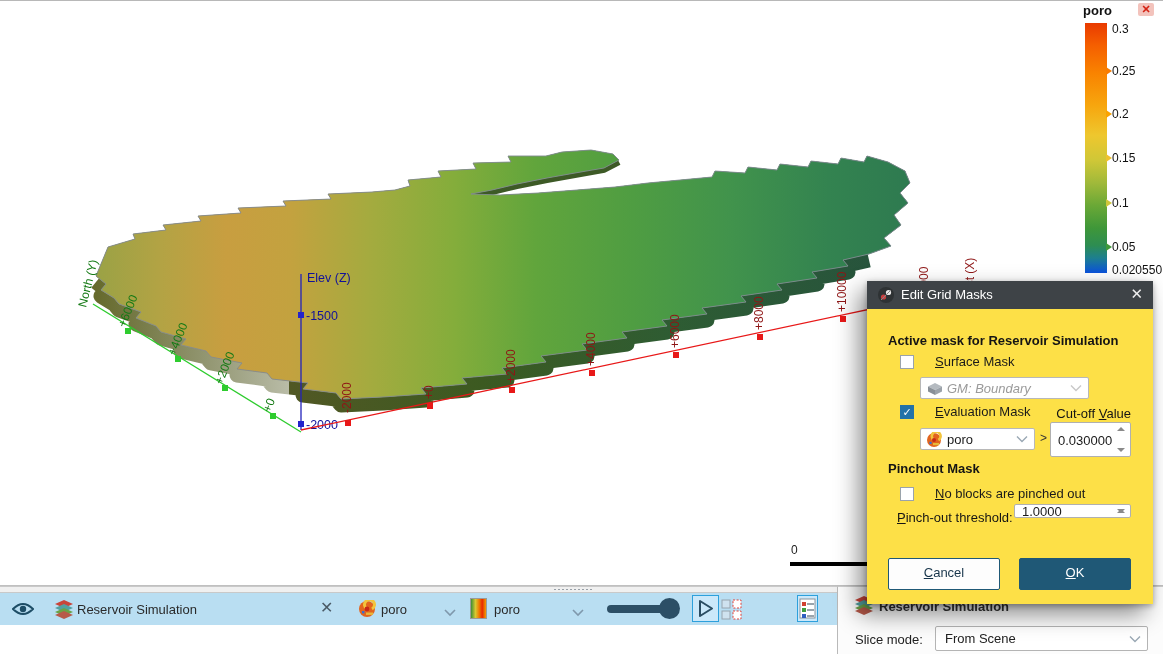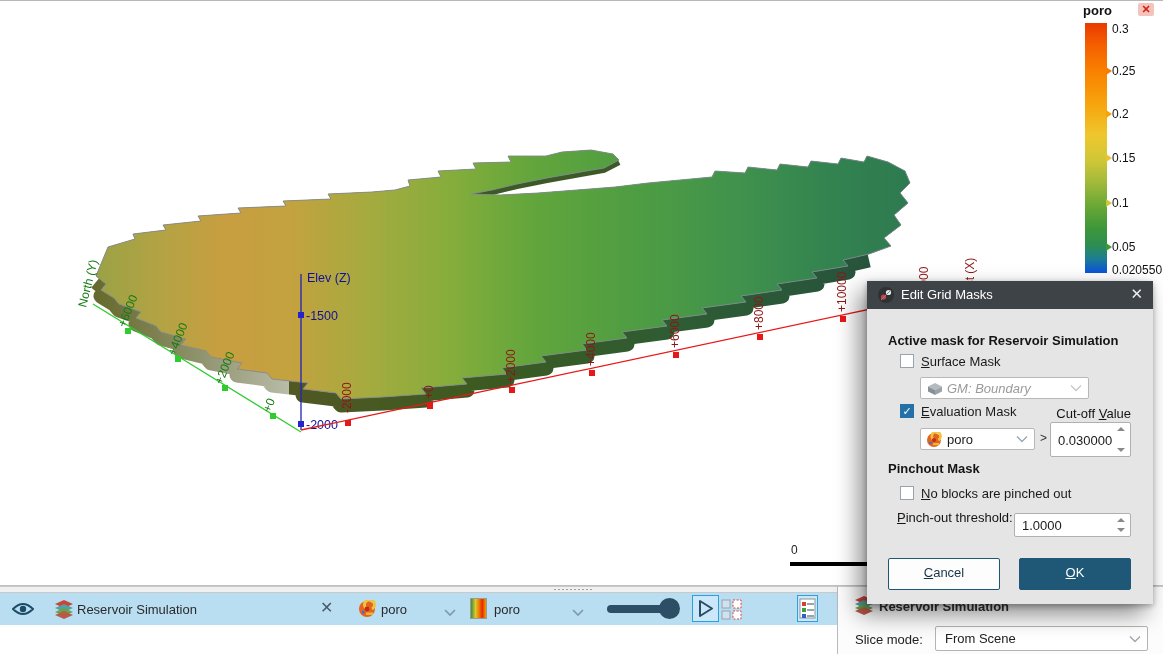--- a/index.html
+++ b/index.html
@@ -60,44 +60,44 @@
   
   .dd-chev { position:absolute; right:6px; top:50%; transform:translateY(-50%); }
   .spin { background:#fff; border:1px solid #b0b0b0; border-radius:2px; position:absolute; }
   .spin .val { position:absolute; left:7px; top:50%; transform:translateY(-50%); color:#1a1a1a; }
   .spin .arr { position:absolute; right:5px; width:8px; height:4px; }
   .arr.up { top:4px; border-left:4px solid transparent; border-right:4px solid transparent; border-bottom:4px solid #8a8a8a; width:0; }
   .arr.dn { bottom:4px; border-left:4px solid transparent; border-right:4px solid transparent; border-top:4px solid #8a8a8a; width:0; }
 
   
   .dialog { position:absolute; left:867px; top:281px; width:286px; height:323px; z-index:30;
-    background:#e5e5e5; box-shadow:-8px 10px 22px rgba(0,0,0,.45), 0 2px 6px rgba(0,0,0,.3); }
+    background:#fde047; box-shadow:-8px 10px 22px rgba(0,0,0,.45), 0 2px 6px rgba(0,0,0,.3); }
   .dlg-title { position:relative; height:28px; background:#3e4347; color:#fff; }
   .dlg-title .t { position:absolute; left:34px; top:6px; font-size:13px; }
   .dlg-icon { position:absolute; left:10px; top:5px; }
   .dlg-close { position:absolute; right:10px; top:4px; font-size:15px; color:#eee; cursor:pointer; }
   .dlg-body { position:relative; height:295px; }
   .sec { position:absolute; font-weight:bold; color:#141414; }
   .sec1 { left:21px; top:24px; } .sec2 { left:21px; top:152px; }
-  .cbrow { position:absolute; display:flex; align-items:flex-start; gap:7px; }
+  .cbrow { position:absolute; display:flex; align-items:flex-end; gap:21px; }
   .cb { width:14px; height:14px; border:1px solid #9aa3ab; background:#fff; display:inline-block; }
   .cb.checked { background:#2272a8; border-color:#2272a8; color:#fff; font-size:11px; line-height:13px; text-align:center; }
   .row-surface { left:33px; top:45px; } .row-eval { left:33px; top:95px; } .row-noblocks { left:33px; top:177px; }
   .lbl-cutoff { position:absolute; right:22px; top:97px; color:#141414; }
   .dd { position:absolute; background:#fff; border:1px solid #b8b8b8; border-radius:2px; }
   .dd-gm { left:53px; top:68px; width:169px; height:22px; color:#9a9a9a; font-style:italic; }
   .dd-gm .dd-txt { position:absolute; left:26px; top:3px; }
   .gm-ico { position:absolute; left:6px; top:4px; }
   .dd-poro { left:53px; top:119px; width:115px; height:22px; }
   .dd-poro .dd-txt { position:absolute; left:26px; top:3px; color:#1a1a1a; }
   .poro-ico { position:absolute; left:5px; top:3px; }
   .gt { position:absolute; left:173px; top:122px; color:#333; font-size:12px; }
   .spin-cutoff { left:183px; top:113px; width:81px; height:35px; }
   .lbl-pinch { position:absolute; left:30px; top:201px; color:#141414; }
-  .spin-pinch { left:147px; top:204px; width:117px; height:24px;padding-left:18px; }
+  .spin-pinch { left:147px; top:195px; width:117px; height:14px;padding-left:18px; }
   .btn { position:absolute; top:249px; width:112px; height:32px; border-radius:2px; text-align:center;
     line-height:27px; cursor:pointer; }
   .btn-cancel { left:21px; background:#fdfdfd; border:1px solid #1f5876; color:#17344a; }
   .btn-ok { left:152px; background:#1f5876; border:1px solid #1f5876; color:#fff; }
   u { text-decoration:underline; }
 </style>
 </head>
 <body>
 
 <div class="app">

